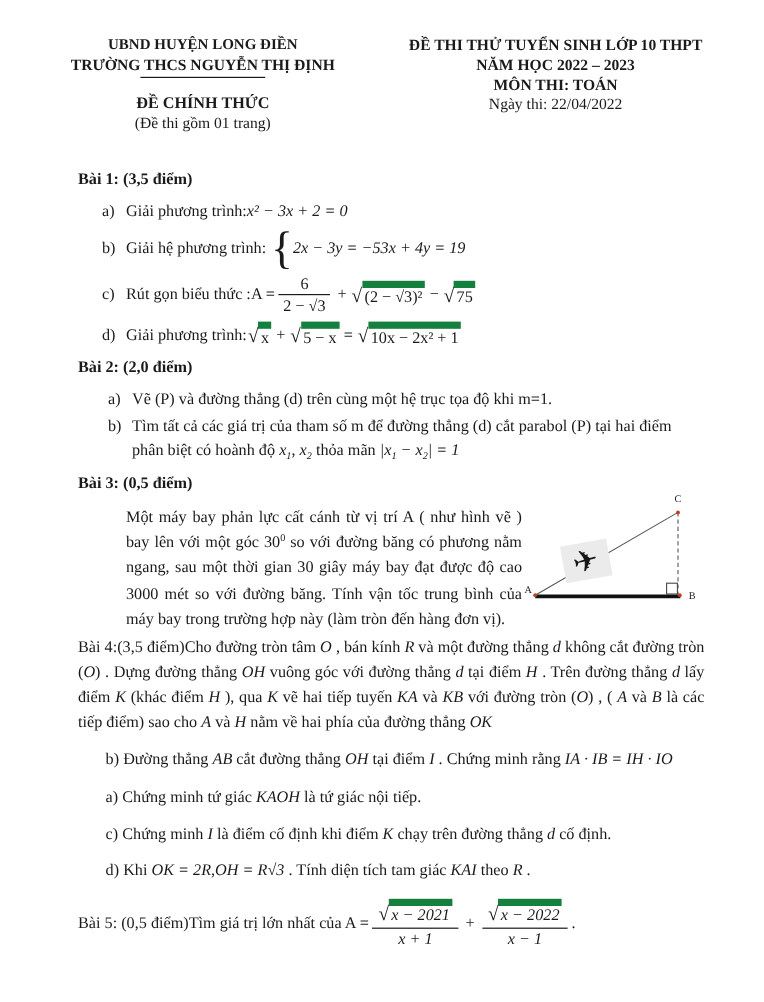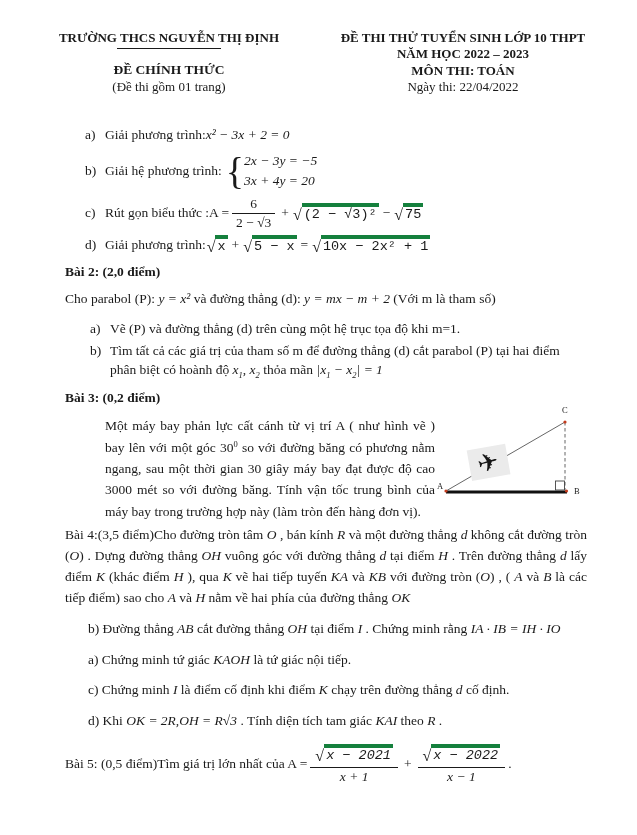--- a/index.html
+++ b/index.html
@@ -38,72 +38,74 @@
   .run-i{font-style:italic;}
   .run-sub{font-size:8.5px;vertical-align:sub;font-style:italic;}
   .run-sup{font-size:8.5px;vertical-align:super;}
   .mi{font-style:italic;}
   
   .frac{display:inline-flex;flex-direction:column;text-align:center;vertical-align:middle;margin:0 3px;}
   .frac .num{padding:0 4px 1px;line-height:1.15;}
   .frac .den{border-top:1px solid #1a1a1a;padding:1px 4px 0;line-height:1.15;}
   .sqrt{display:inline-flex;align-items:flex-end;margin:0 1px;}
   .sqrt .sgn{font-size:16px;line-height:1;transform:translateY(-1px);}
-  .sqrt .rad{border-top:4px solid #15803d;padding:0 2px;line-height:1.25;font-family:Liberation Mono, monospace;}
+  .sqrt .rad{border-top:6px solid #15803d;padding:0 2px;line-height:1.25;}
   .sys{display:inline-flex;align-items:center;margin-left:4px;}
   .sys .brace{font-size:38px;line-height:0.85;font-weight:400;}
-  .sys .eqs{display:flex;flex-direction:column;}
+  .sys .eqs{display:flex;flex-direction:row;}
   .sys .eq{line-height:1.5;font-style:italic;}
   .op{margin:0 3px;}
   
   .b3-row{display:flex;align-items:flex-start;}
   .b3-text{width:348px;margin-left:40px;text-align:justify;line-height:1.58;}
   .b3-fig{margin-left:auto;margin-top:-12px;flex:none;}
   
   .b4-intro{text-align:justify;line-height:1.56;margin-top:2px;}
   .b4-item{margin-left:23px;margin-top:11px;line-height:1.45;}
   
   .b5-line{display:flex;align-items:center;margin-top:14px;}
 </style>
 </head>
 <body>
 
 <div class="page">
 
   <div class="header">
     <div class="h-left">
+      <div class="org">UBND HUYỆN LONG ĐIỀN</div>
       <div class="school">TRƯỜNG THCS NGUYỄN THỊ ĐỊNH</div>
       <div class="rule"></div>
       <div class="doctype">ĐỀ CHÍNH THỨC</div>
       <div class="pages">(Đề thi gồm 01 trang)</div>
     </div>
     <div class="h-right">
       <div class="extitle">ĐỀ THI THỬ TUYỂN SINH LỚP 10 THPT</div>
       <div class="exyear">NĂM HỌC 2022 – 2023</div>
       <div class="exsubject">MÔN THI: TOÁN</div>
       <div class="exdate">Ngày thi: 22/04/2022</div>
     </div>
   </div>
 
   <div>
+    <p class="sec-title">Bài 1: (3,5 điểm)</p>
 
     <div class="item">
       <span class="lbl">a)</span>
       <span>Giải phương trình: </span>
       <span class="mi">x² − 3x + 2 = 0</span>
     </div>
 
     <div class="item">
       <span class="lbl">b)</span>
       <span>Giải hệ phương trình:</span>
       <span class="sys">
         <span class="brace">{</span>
         <span class="eqs">
           <span class="eq">2x − 3y = −5</span>
-          <span class="eq">3x + 4y = 20</span>
+          <span class="eq">3x + 4y = 19</span>
         </span>
       </span>
     </div>
 
     <div class="item">
       <span class="lbl">c)</span>
       <span>Rút gọn biểu thức : </span>
       <span>A =</span>
       <span class="frac">
         <span class="num">6</span>
@@ -136,36 +138,35 @@
       <span class="op">=</span>
       <span class="sqrt">
         <span class="sgn">√</span>
         <span class="rad">10x − 2x² + 1</span>
       </span>
     </div>
   </div>
 
   <div style="margin-top:8px;">
     <p class="sec-title">Bài 2: (2,0 điểm)</p>
-    <p style="margin-bottom:10px;line-height:1.5;"><span>Cho parabol (P): </span><span class="run-i">y = x²</span><span> và đường thẳng (d): </span><span class="run-i">y = mx − m + 2</span><span> (Với m là tham số)</span></p>
     <div class="item item2" style="margin-bottom:2px;">
       <span class="lbl">a)</span>
       <span>Vẽ (P) và đường thẳng (d) trên cùng một hệ trục tọa độ khi m=1.</span>
     </div>
     <div class="item item2" style="align-items:flex-start;margin-bottom:0;">
       <span class="lbl">b)</span>
       <span>
         <span>Tìm tất cả các giá trị của tham số m để đường thẳng (d) cắt parabol (P) tại hai điểm</span><br>
         <span><span>phân biệt có hoành độ </span><span class="run-i">x</span><span class="run-sub">1</span><span>, </span><span class="run-i">x</span><span class="run-sub">2</span><span> thỏa mãn </span><span class="run-i">|x</span><span class="run-sub">1</span><span class="run-i"> − x</span><span class="run-sub">2</span><span class="run-i">| = 1</span></span>
       </span>
     </div>
   </div>
 
   <div style="margin-top:9px;">
-    <p class="sec-title">Bài 3: (0,2 điểm)</p>
+    <p class="sec-title">Bài 3: (0,5 điểm)</p>
     <div class="b3-row">
       <p class="b3-text"><span>Một máy bay phản lực cất cánh từ vị trí A ( như hình vẽ ) bay lên với một góc 30</span><span class="run-sup">0</span><span> so với đường băng có phương nằm ngang, sau một thời gian 30 giây máy bay đạt được độ cao 3000 mét so với đường băng. Tính vận tốc trung bình của máy bay trong trường hợp này (làm tròn đến hàng đơn vị).</span></p>
       <svg class="b3-fig" width="152" height="96" viewBox="0 0 152 96">
 
         <line x1="11" y1="89" x2="132" y2="89" stroke="#111" stroke-width="3.2"></line>
 
         <line x1="11" y1="88" x2="130" y2="19" stroke="#555" stroke-width="0.9"></line>
 
         <line x1="130" y1="19" x2="130" y2="87" stroke="#555" stroke-width="0.9" stroke-dasharray="3.5,2.5"></line>
 

